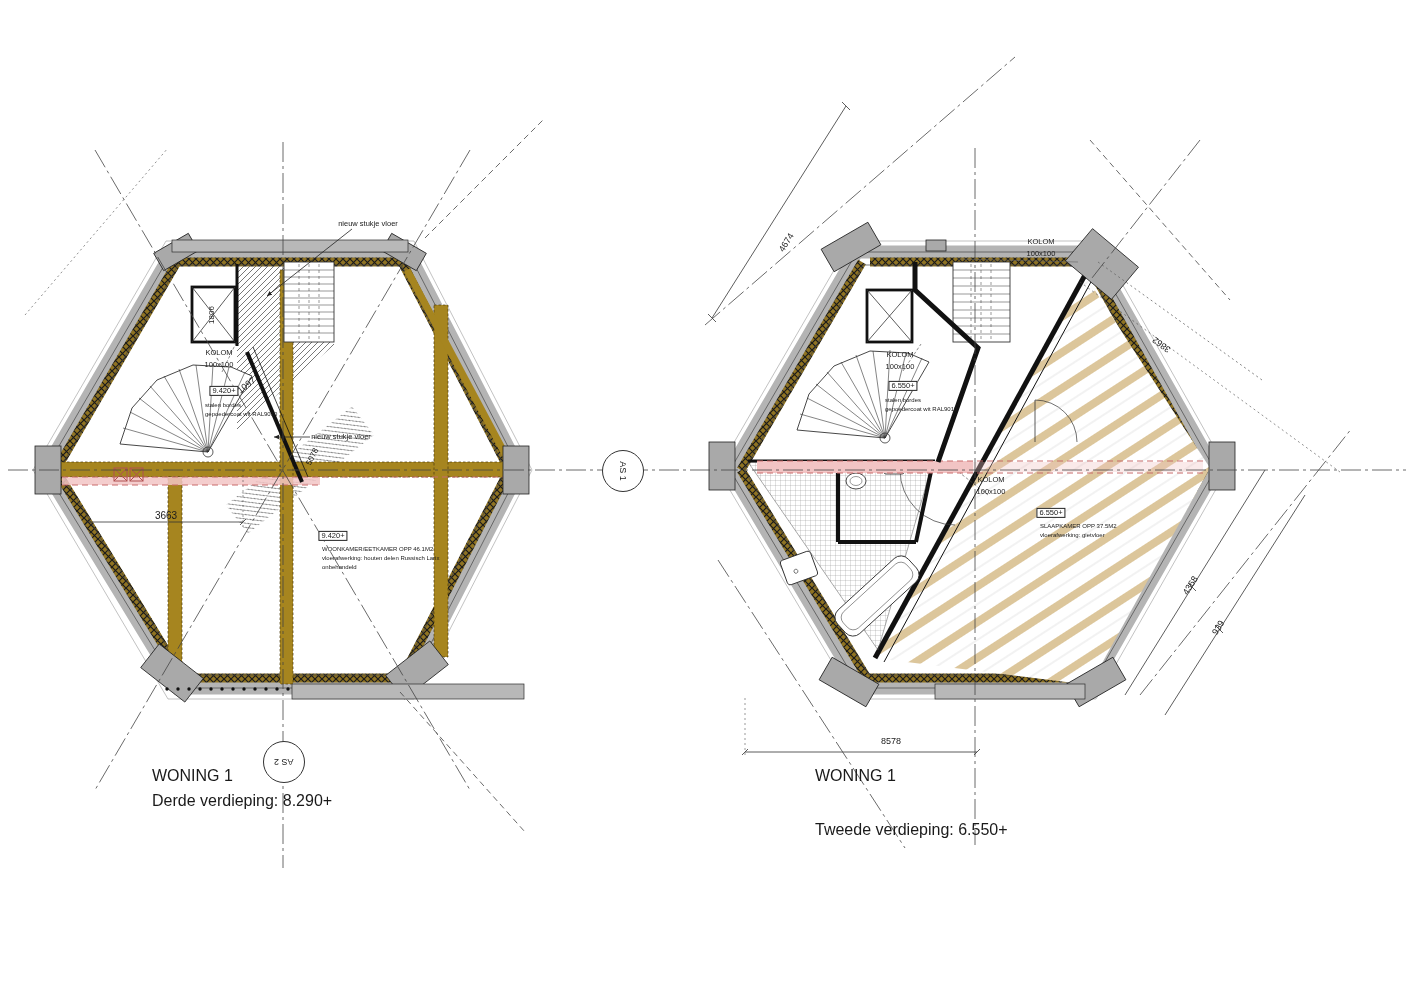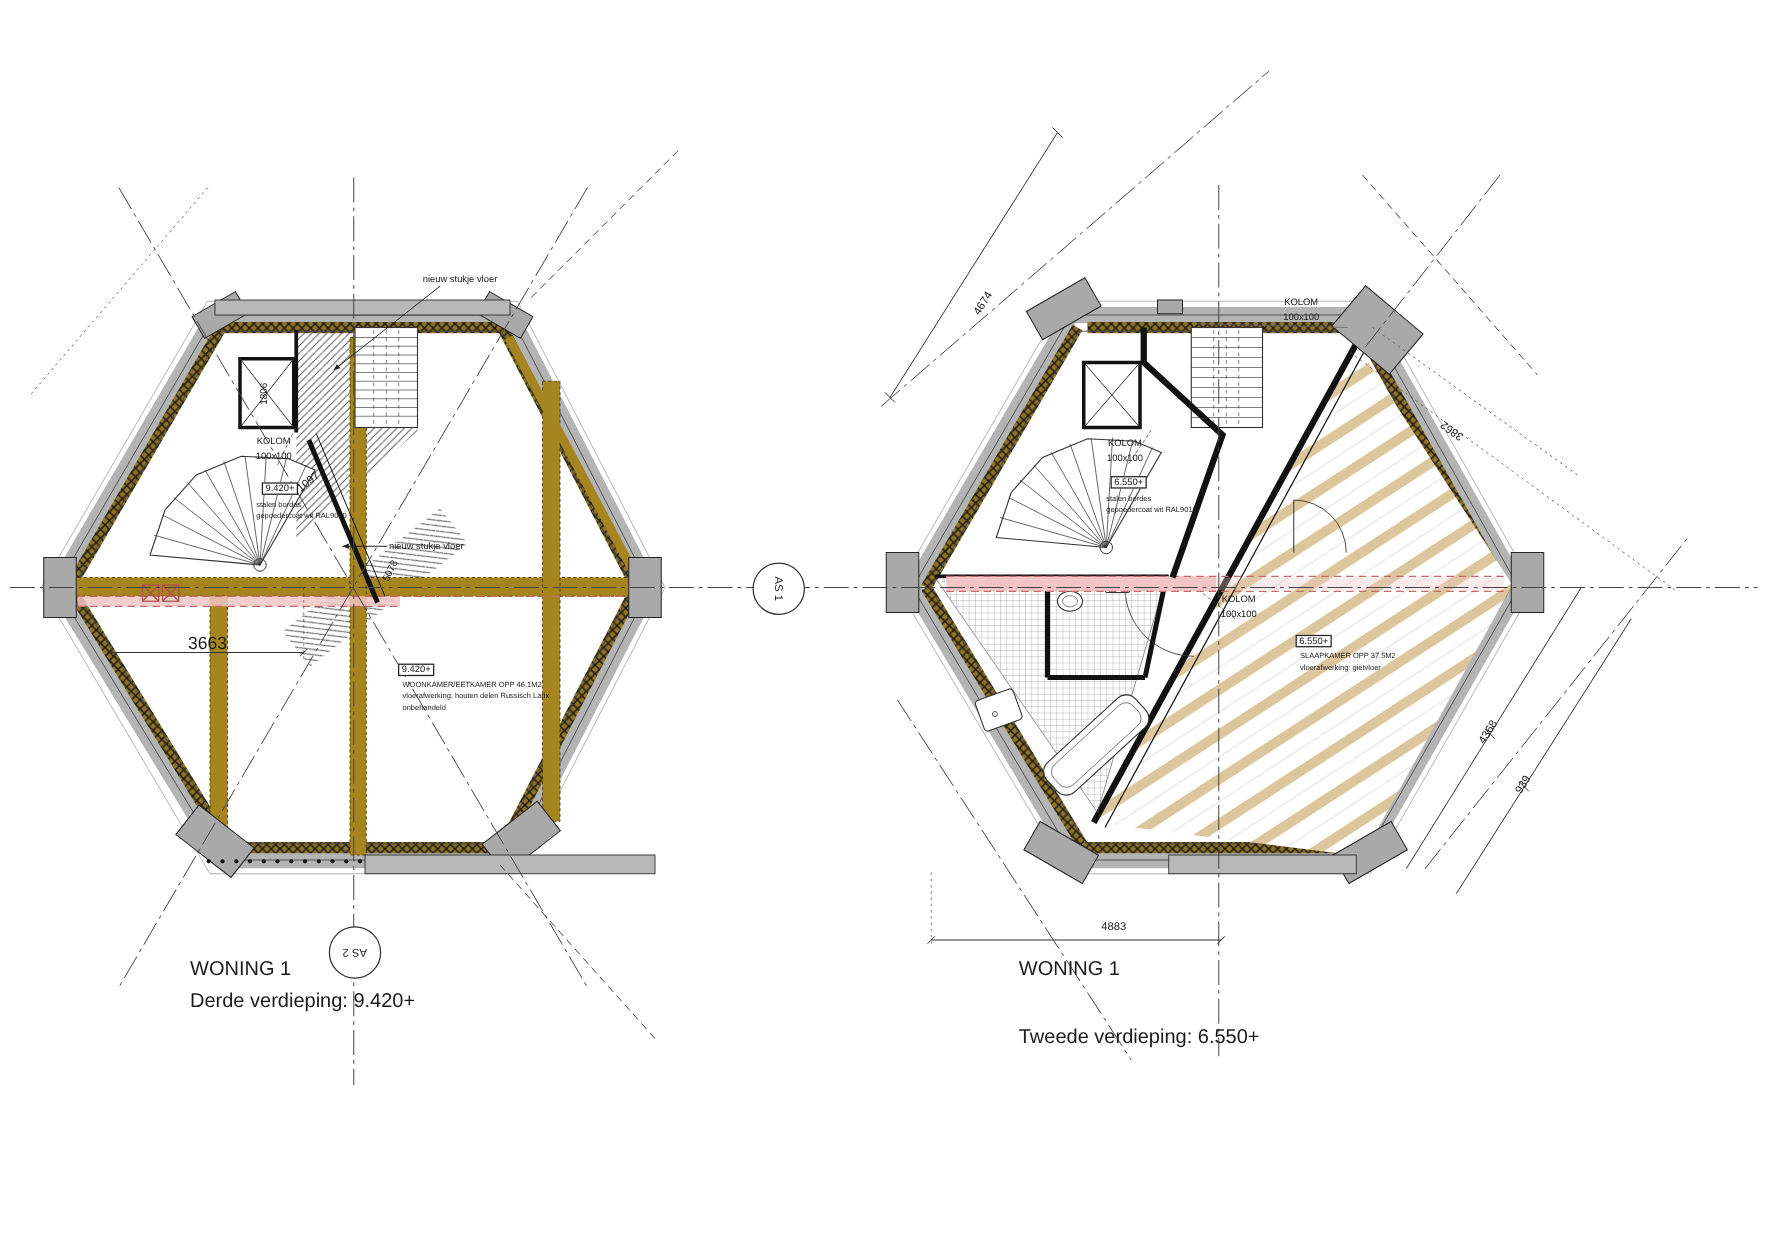--- a/index.html
+++ b/index.html
@@ -342,41 +342,41 @@
       <div class="ann" style="left: 219px; top: 365px; font-size: 7.5px; transform: translate(-50%, -50%);">100x100</div>
       <div class="ann boxed" style="left: 224px; top: 391px; font-size: 7.5px; transform: translate(-50%, -50%);">9.420+</div>
       <div class="ann" style="left: 205px; top: 405px; font-size: 6px; transform: translate(0px, -50%);">stalen bordes</div>
       <div class="ann" style="left: 205px; top: 414px; font-size: 6px; transform: translate(0px, -50%);">gepoedercoat wit RAL9010</div>
       <div class="ann" style="left: 247px; top: 386px; font-size: 9px; transform: translate(-50%, -50%) rotate(-38deg);">1097</div>
       <div class="ann" style="left: 313px; top: 457px; font-size: 8px; transform: translate(-50%, -50%) rotate(-64deg);">5078</div>
       <div class="ann boxed" style="left: 333px; top: 536px; font-size: 7.5px; transform: translate(-50%, -50%);">9.420+</div>
       <div class="ann" style="left: 322px; top: 549px; font-size: 6px; transform: translate(0px, -50%);">WOONKAMER/EETKAMER OPP 46.1M2</div>
       <div class="ann" style="left: 322px; top: 558px; font-size: 6px; transform: translate(0px, -50%);">vloerafwerking: houten delen Russisch Larix</div>
       <div class="ann" style="left: 322px; top: 567px; font-size: 6px; transform: translate(0px, -50%);">onbehandeld</div>
-      <div class="ann" style="left: 166px; top: 515px; font-size: 14px; transform: translate(-50%, -50%);">3663</div>
+      <div class="ann" style="left: 166px; top: 515px; font-size: 10px; transform: translate(-50%, -50%);">3663</div>
       <div class="ann" style="left: 212px; top: 315px; font-size: 8px; transform: translate(-50%, -50%) rotate(-90deg);">1806</div>
       <div class="ann" style="left: 152px; top: 776px; font-size: 16px; transform: translate(0px, -50%);">WONING 1</div>
-      <div class="ann" style="left: 152px; top: 801px; font-size: 16px; transform: translate(0px, -50%);">Derde verdieping: 9.420+</div>
+      <div class="ann" style="left: 152px; top: 801px; font-size: 16px; transform: translate(0px, -50%);">Derde verdieping: 8.290+</div>
       <div class="ann" style="left: 1041px; top: 242px; font-size: 7.5px; transform: translate(-50%, -50%);">KOLOM</div>
       <div class="ann" style="left: 1041px; top: 254px; font-size: 7.5px; transform: translate(-50%, -50%);">100x100</div>
       <div class="ann" style="left: 900px; top: 355px; font-size: 7.5px; transform: translate(-50%, -50%);">KOLOM</div>
       <div class="ann" style="left: 900px; top: 367px; font-size: 7.5px; transform: translate(-50%, -50%);">100x100</div>
       <div class="ann boxed" style="left: 903px; top: 386px; font-size: 7.5px; transform: translate(-50%, -50%);">6.550+</div>
       <div class="ann" style="left: 885px; top: 400px; font-size: 6px; transform: translate(0px, -50%);">stalen bordes</div>
       <div class="ann" style="left: 885px; top: 409px; font-size: 6px; transform: translate(0px, -50%);">gepoedercoat wit RAL9010</div>
       <div class="ann" style="left: 991px; top: 480px; font-size: 7.5px; transform: translate(-50%, -50%);">KOLOM</div>
       <div class="ann" style="left: 991px; top: 492px; font-size: 7.5px; transform: translate(-50%, -50%);">100x100</div>
       <div class="ann boxed" style="left: 1051px; top: 513px; font-size: 7.5px; transform: translate(-50%, -50%);">6.550+</div>
       <div class="ann" style="left: 1040px; top: 526px; font-size: 6px; transform: translate(0px, -50%);">SLAAPKAMER OPP 37.5M2</div>
       <div class="ann" style="left: 1040px; top: 535px; font-size: 6px; transform: translate(0px, -50%);">vloerafwerking: gietvloer</div>
       <div class="ann" style="left: 787px; top: 243px; font-size: 9px; transform: translate(-50%, -50%) rotate(-58deg);">4674</div>
       <div class="ann" style="left: 1162px; top: 344px; font-size: 9px; transform: translate(-50%, -50%) rotate(216deg);">3862</div>
       <div class="ann" style="left: 1191px; top: 586px; font-size: 9px; transform: translate(-50%, -50%) rotate(-58deg);">4368</div>
       <div class="ann" style="left: 1219px; top: 628px; font-size: 9px; transform: translate(-50%, -50%) rotate(-58deg);">939</div>
-      <div class="ann" style="left: 891px; top: 742px; font-size: 9px; transform: translate(-50%, -50%);">4883</div>
+      <div class="ann" style="left: 891px; top: 742px; font-size: 9px; transform: translate(-50%, -50%);">8578</div>
       <div class="ann" style="left: 815px; top: 776px; font-size: 16px; transform: translate(0px, -50%);">WONING 1</div>
       <div class="ann" style="left: 815px; top: 830px; font-size: 16px; transform: translate(0px, -50%);">Tweede verdieping: 6.550+</div>
       <div class="axis-circle" style="left: 622px; top: 470px;">
         <span style="transform: rotate(90deg);">AS 1</span>
       </div>
       <div class="axis-circle" style="left: 283px; top: 761px;">
         <span style="transform: rotate(180deg);">AS 2</span>
       </div>
     </div>
 

